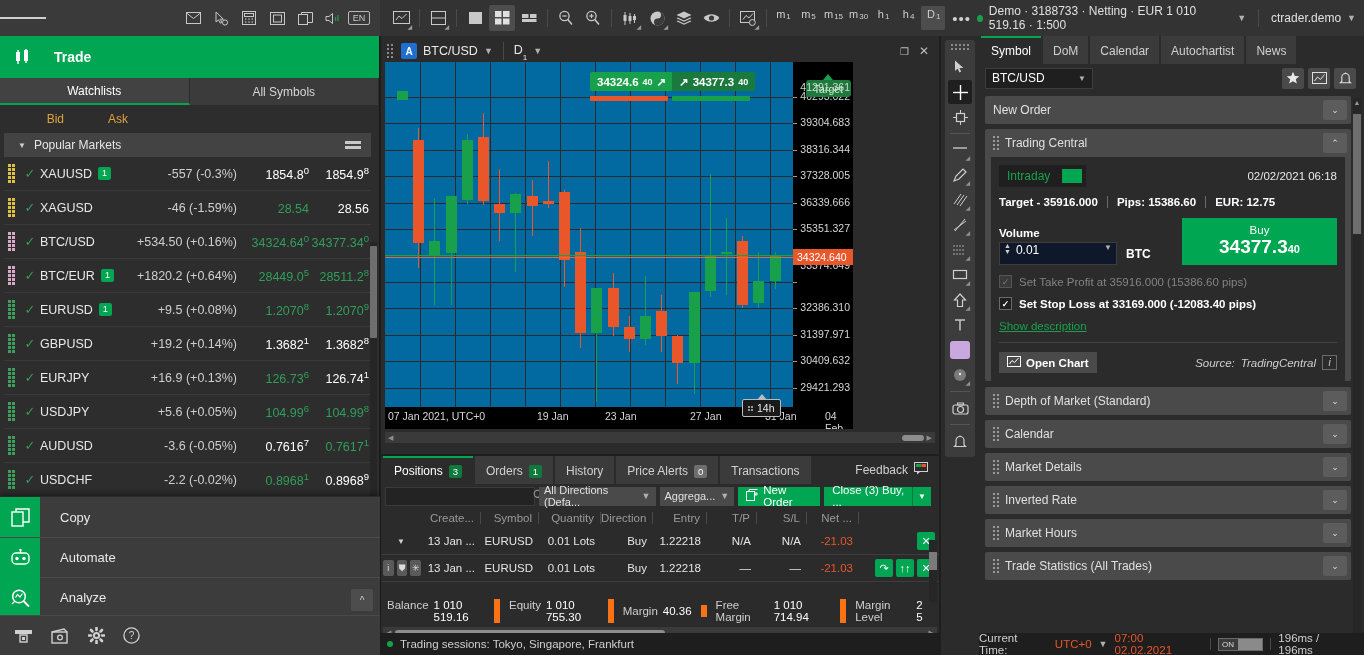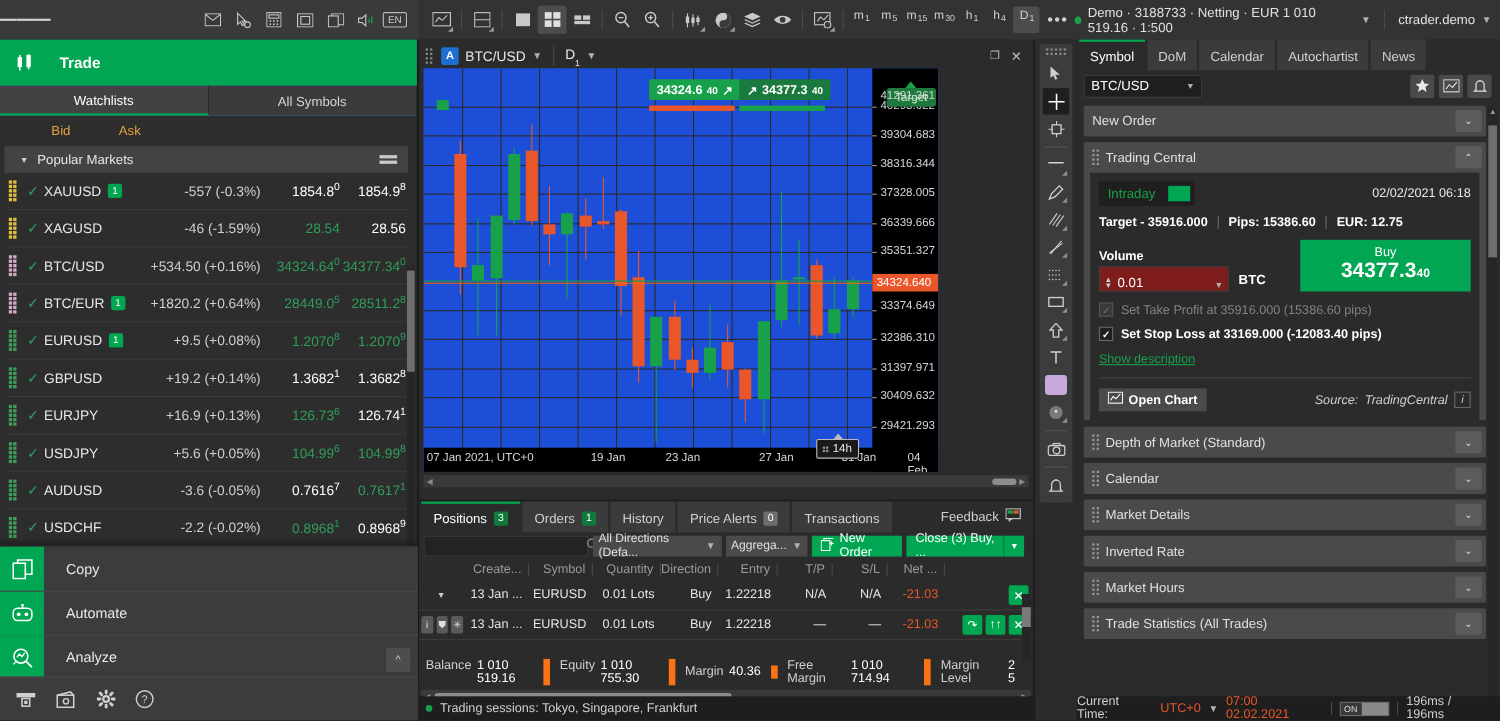--- a/index.html
+++ b/index.html
@@ -150,21 +150,21 @@
   .chart-head { height:22px; display:flex; align-items:center; gap:6px; padding:0 2px; }
   .dotgrip { display:grid; grid-template-columns:repeat(2,2px); gap:2px; margin-right:2px;}
   .dotgrip i{ width:2px;height:2px;background:#8a8a8a;display:block;}
   .a-badge { width:16px;height:16px;background:#1f6fd0;color:#fff;font-size:10px;font-weight:bold;
              display:flex;align-items:center;justify-content:center;border-radius:2px;position:relative;}
   .sym-sel { color:#e8e8e8; font-size:12.5px; display:flex;align-items:center;gap:6px; cursor:pointer;}
   .tf-sel { color:#e8e8e8; font-size:12.5px; display:flex;align-items:center;gap:6px; cursor:pointer;}
   .tf-sel sub{font-size:8px;position:relative;top:3px;}
   .chart-head .right { margin-left:auto; display:flex; align-items:center; gap:10px; color:#bdbdbd; padding-right:4px;}
 
-  .chart-body { position:relative; width:468px; height:367px; background:#1d4ed8; overflow:hidden;}
+  .chart-body { position:relative; width:468px; height:367px; background:#0369a1; overflow:hidden;}
   .grid-v { position:absolute; top:0; width:1px; height:100%; background:#2a2a2a;}
   .grid-h { position:absolute; left:0; width:100%; height:1px; background:#2a2a2a;}
   .candle { position:absolute; width:11px; }
   .candle .wick { position:absolute; left:5px; width:1px; }
   .candle .body { position:absolute; left:0; width:11px; }
   .cg .wick, .cg .body { background:#18a04a; }
   .cr .wick, .cr .body { background:#e8562a; }
   .priceline { position:absolute; left:0; width:100%; height:1px; background:#e86a2a;}
   .greenline { position:absolute; left:0; width:100%; height:1px; background:#18a04a;}
 
@@ -308,21 +308,21 @@
   .tc-body{background:#2b2b2b;margin:0 6px 6px 6px;padding:8px 8px 8px 8px;}
   .tc-row1{display:flex;align-items:center;justify-content:space-between;margin-bottom:9px;}
   .intraday{height:22px;background:#1f1f1f;display:flex;align-items:center;gap:12px;padding:0 4px 0 8px;}
   .intraday .t{color:#19a04b;font-size:12px;}
   .intraday .sq{width:20px;height:14px;background:#00a651;}
   .tc-date{color:#e8e8e8;font-size:11.5px;}
   .tc-target{display:flex;align-items:center;gap:9px;color:#fff;font-size:11.5px;font-weight:bold;margin-bottom:10px;}
   .tc-target .sp{width:1px;height:12px;background:#6a6a6a;}
   .tc-vol{display:flex;align-items:flex-end;gap:9px;margin-bottom:10px;}
   .tc-vol .lbl{color:#fff;font-size:11.5px;font-weight:bold;margin-bottom:3px;display:block;}
-  .vol-input{width:118px;height:23px;background:#7f1d1d;border:1px solid #3d3d3d;display:flex;align-items:flex-end;padding:0 4px;gap:5px;}
+  .vol-input{width:118px;height:23px;background:#0f172a;border:1px solid #3d3d3d;display:flex;align-items:flex-start;padding:0 4px;gap:5px;}
   .vol-input .spin{display:flex;flex-direction:column;color:#cfcfcf;font-size:7px;line-height:6px;}
   .vol-input .val{color:#fff;font-size:12px;}
   .vol-input .cd{margin-left:auto;color:#b0b0b0;font-size:8px;}
   .btc-lbl{color:#fff;font-size:12px;font-weight:bold;margin-bottom:4px;}
   .buybtn{margin-left:auto;width:155px;height:47px;background:#00a651;color:#fff;display:flex;flex-direction:column;align-items:center;justify-content:center;cursor:pointer;}
   .buybtn .b{font-size:11.5px;}
   .buybtn .p{font-size:19px;font-weight:bold;line-height:21px;}
   .buybtn .p sub{font-size:11px;vertical-align:baseline;}
   .tc-check{display:flex;align-items:center;gap:7px;margin-bottom:9px;font-size:11.5px;}
   .chk{width:13px;height:13px;display:flex;align-items:center;justify-content:center;font-size:9px;}
@@ -1010,21 +1010,21 @@
           <div class="plabel" style="top: 54.3864px;">39304.683</div>
           <div class="ptick" style="top: 61.3864px;"></div>
           <div class="plabel" style="top: 80.8187px;">38316.344</div>
           <div class="ptick" style="top: 87.8187px;"></div>
           <div class="plabel" style="top: 107.251px;">37328.005</div>
           <div class="ptick" style="top: 114.251px;"></div>
           <div class="plabel" style="top: 133.683px;">36339.666</div>
           <div class="ptick" style="top: 140.683px;"></div>
           <div class="plabel" style="top: 160.116px;">35351.327</div>
           <div class="ptick" style="top: 167.116px;"></div>
-          <div class="plabel" style="top: 210px; text-align: right;">33374.649</div>
+          <div class="plabel" style="top: 197px; text-align: right;">33374.649</div>
           <div class="ptick" style="top: 219.98px;"></div>
           <div class="plabel" style="top: 239.413px;">32386.310</div>
           <div class="ptick" style="top: 246.413px;"></div>
           <div class="plabel" style="top: 265.845px;">31397.971</div>
           <div class="ptick" style="top: 272.845px;"></div>
           <div class="plabel" style="top: 292.277px;">30409.632</div>
           <div class="ptick" style="top: 299.277px;"></div>
           <div class="plabel" style="top: 318.71px;">29421.293</div>
           <div class="ptick" style="top: 325.71px;"></div>
           <div class="curprice" style="top: 186.574px;">34324.640</div>

